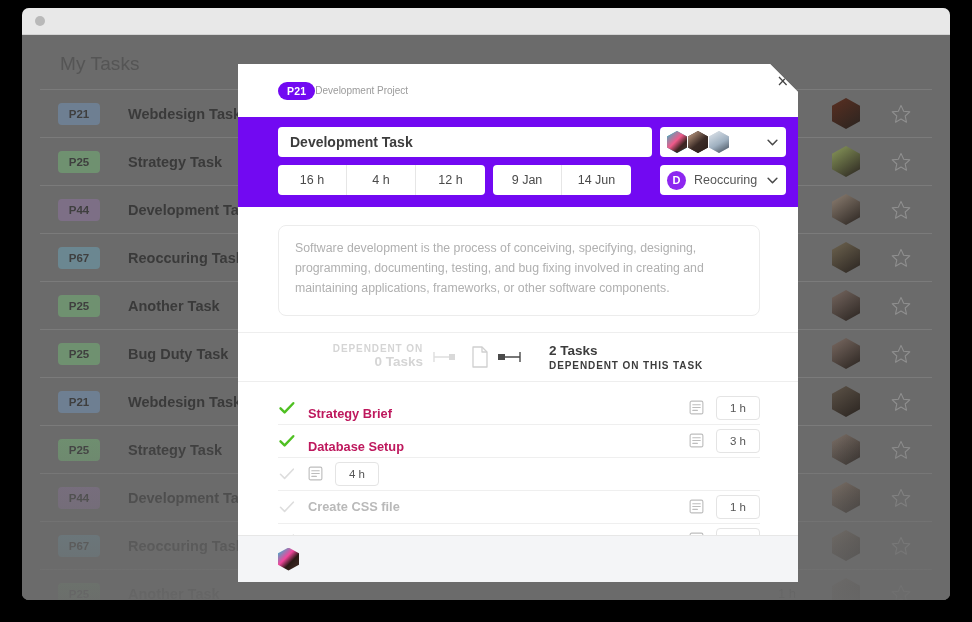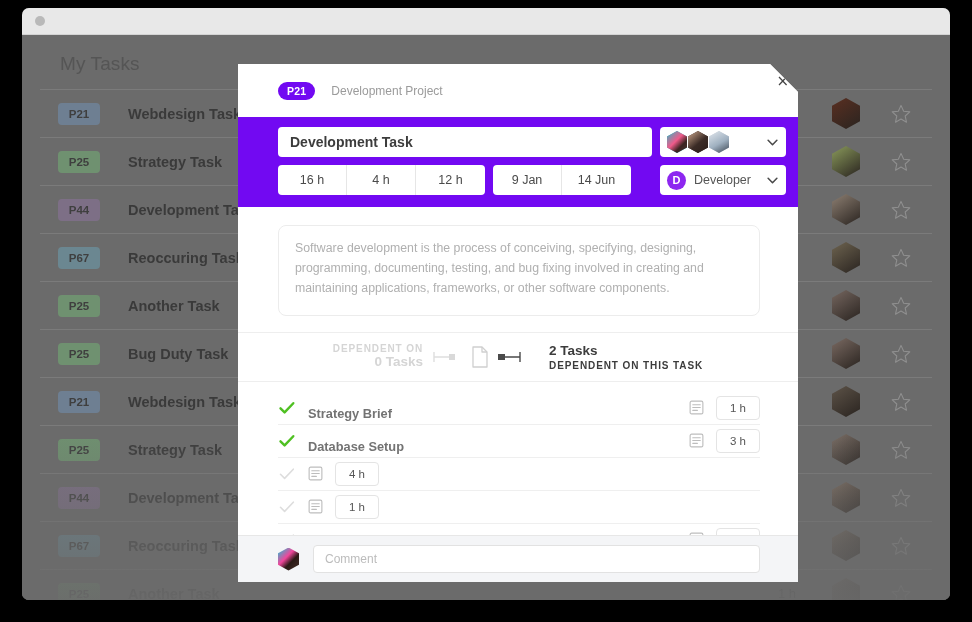--- a/index.html
+++ b/index.html
@@ -158,22 +158,22 @@
   .proj-badge {
     background: #7209f2;
     color: #ffffff;
     font-size: 10.5px;
     font-weight: bold;
     padding: 3px 9px;
     border-radius: 10px;
     letter-spacing: 0.2px;
   }
   .proj-name {
-    margin-left: 16px;
-    font-size: 12px;
+    margin-left: 0;
+    font-size: 10px;
     color: #9b9b9b;
   }
 
   
   .purple-band {
     background: #7209f2;
     padding: 10px 12px 12px 40px;
   }
   .band-row {
     display: flex;
@@ -327,21 +327,21 @@
   .check {
     width: 18px; height: 18px;
     flex: 0 0 auto;
     margin-right: 12px;
   }
   .sub-name {
     font-size: 12.8px;
     font-weight: bold;
     flex: 1 1 auto;
   }
-  .sub-name.done { color: #737373; margin-top: 11px; }
+  .sub-name.done { color: #be185d; margin-top: 11px; }
   .sub-name.todo { color: #b9b9b9; }
   .note-ico {
     width: 15px; height: 15px;
     flex: 0 0 auto;
     margin-right: 12px;
     color: #b4b4b4;
   }
   .hour-chip {
     width: 44px;
     height: 24px;
@@ -536,21 +536,21 @@
               <div class="seg hrs">4 h</div>
               <div class="seg hrs">12 h</div>
             </div>
           <div class="seg-group" id="date-segs">
               <div class="seg dt">9 Jan</div>
               <div class="seg dt">14 Jun</div>
             </div>
           <div class="spacer-flex"></div>
           <div class="role-box">
             <span class="role-circle">D</span>
-            <span class="role-label">Developer</span>
+            <span class="role-label">Reoccuring</span>
             <svg class="chev" viewBox="0 0 12 8" fill="none">
               <path d="M1 1.5 L6 6.5 L11 1.5" stroke="currentColor" stroke-width="1.8" stroke-linecap="round" stroke-linejoin="round"></path>
             </svg>
           </div>
         </div>
       </div>
 
       <div class="desc-wrap">
         <div class="desc-box">Software development is the process of conceiving, specifying, designing, programming, documenting, testing, and bug fixing involved in creating and maintaining applications, frameworks, or other software components.</div>
       </div>
@@ -608,20 +608,21 @@
             <svg class="note-ico" viewBox="0 0 16 16" fill="none">
               <rect x="1.2" y="1.2" width="13.6" height="13.6" rx="1.6" stroke="#bdbdbd" stroke-width="1.2"></rect>
               <path d="M4 5 H12 M4 8 H12 M4 11 H9" stroke="#bdbdbd" stroke-width="1.2" stroke-linecap="round"></path>
             </svg>
             <span class="hour-chip">4 h</span>
           </div>
           <div class="sub-row">
             <svg class="check" viewBox="0 0 18 18" fill="none">
               <path d="M2.5 9.3 L6.6 13.4 L15.3 4.2" stroke="#dddddd" stroke-width="1.6" stroke-linecap="round" stroke-linejoin="round"></path>
             </svg>
+            <span class="sub-name todo">Create CSS file</span>
             <svg class="note-ico" viewBox="0 0 16 16" fill="none">
               <rect x="1.2" y="1.2" width="13.6" height="13.6" rx="1.6" stroke="#bdbdbd" stroke-width="1.2"></rect>
               <path d="M4 5 H12 M4 8 H12 M4 11 H9" stroke="#bdbdbd" stroke-width="1.2" stroke-linecap="round"></path>
             </svg>
             <span class="hour-chip">1 h</span>
           </div>
           <div class="sub-row">
             <svg class="check" viewBox="0 0 18 18" fill="none">
               <path d="M2.5 9.3 L6.6 13.4 L15.3 4.2" stroke="#dddddd" stroke-width="1.6" stroke-linecap="round" stroke-linejoin="round"></path>
             </svg>
@@ -629,18 +630,17 @@
             <svg class="note-ico" viewBox="0 0 16 16" fill="none">
               <rect x="1.2" y="1.2" width="13.6" height="13.6" rx="1.6" stroke="#bdbdbd" stroke-width="1.2"></rect>
               <path d="M4 5 H12 M4 8 H12 M4 11 H9" stroke="#bdbdbd" stroke-width="1.2" stroke-linecap="round"></path>
             </svg>
             <span class="hour-chip">3 h</span>
           </div>
         </div>
 
       <div class="comment-bar">
         <span class="comment-avatar" style="background-image:linear-gradient(135deg,#19c6d8 0%,#f0469a 40%,#2b1a16 62%,#46302a 100%);"></span>
-        <input class="comment-input" type="text" placeholder="Comment" style="">
       </div>
 
     </div>
   </div>
 </div>
 
 </body></html>

